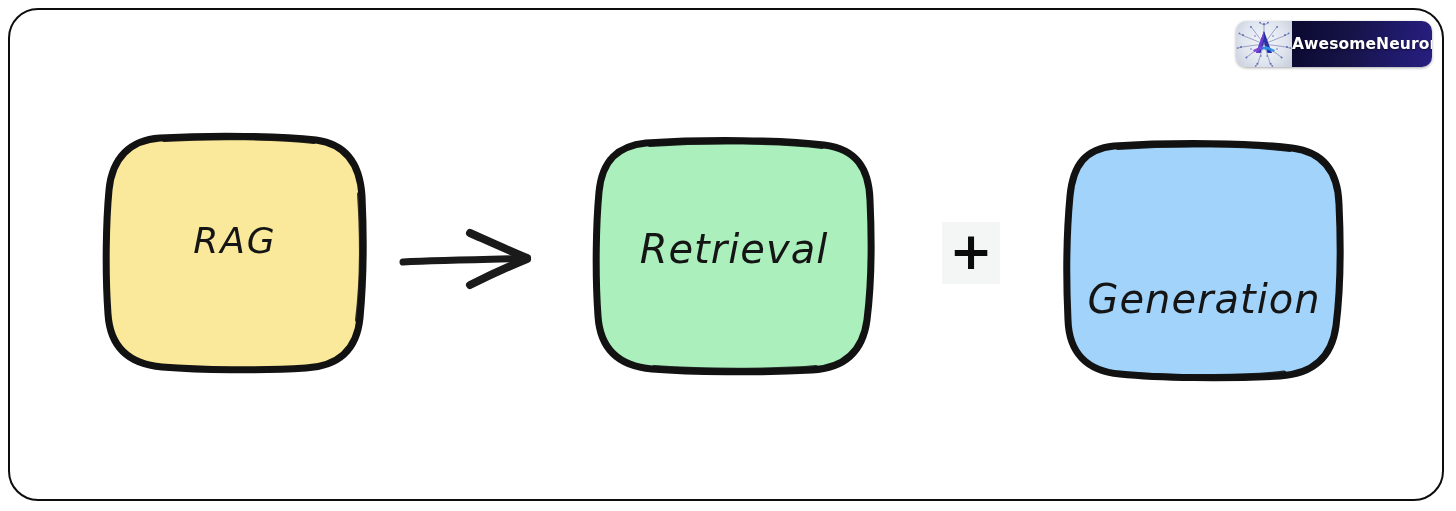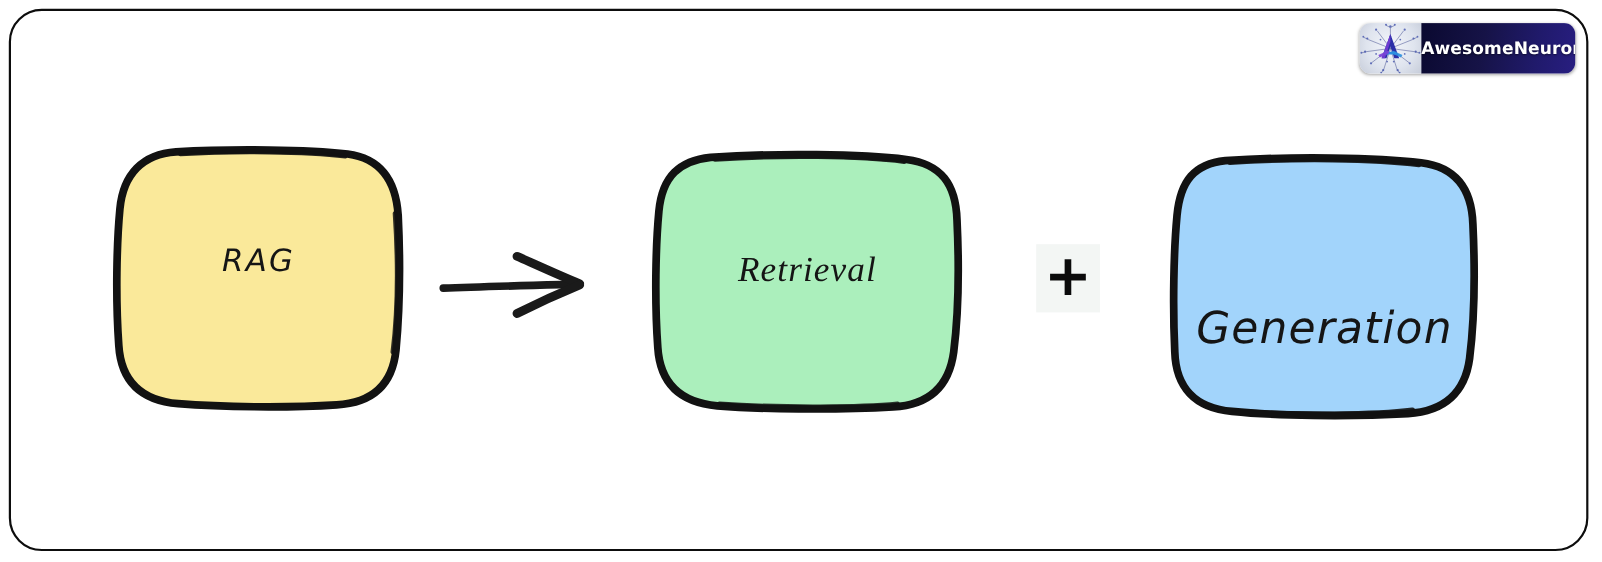--- a/index.html
+++ b/index.html
@@ -98,34 +98,33 @@
   }
 
   #node-rag {
     left: 104px;
     top: 134px;
     width: 262px;
     height: 238px;
   }
   #node-rag .node-label {
     top: 86px;
-    font-size: 28px;
+    font-size: 36px;
     letter-spacing: 2px;
   }
 
   #node-retrieval {
     left: 594px;
     top: 138px;
     width: 280px;
     height: 236px;
   }
   #node-retrieval .node-label {
     top: 88px;
-    font-size: 32px;
-    font-family: Liberation Serif, serif;
+    font-size: 40px;
   }
 
   #node-generation {
     left: 1064px;
     top: 140px;
     width: 280px;
     height: 240px;
   }
   #node-generation .node-label {
     top: 96px;

